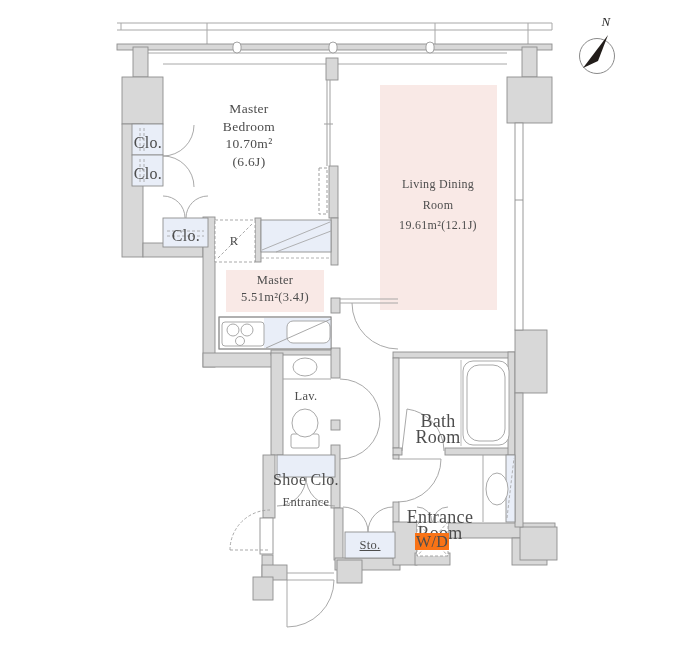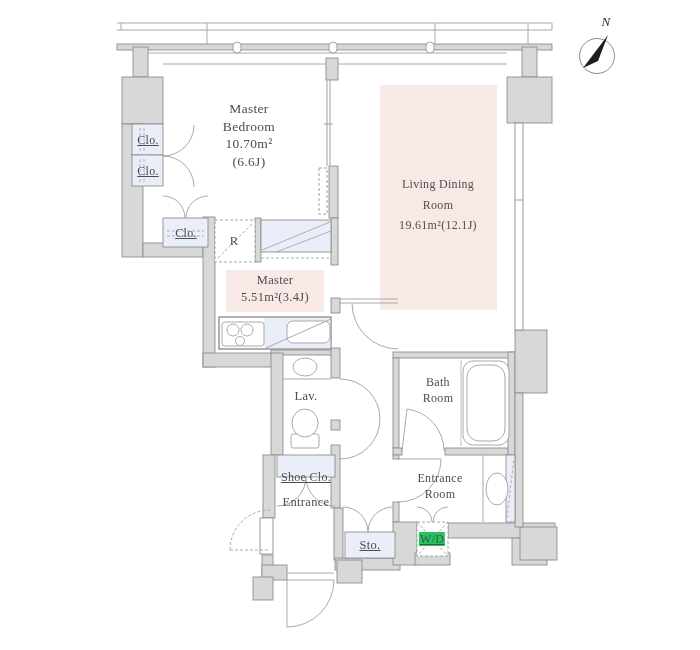--- a/index.html
+++ b/index.html
@@ -9,24 +9,24 @@
   }
   .stage svg{position:absolute;left:0;top:0;}
   .lbl{
     position:absolute;transform:translateX(-50%);text-align:center;
     white-space:nowrap;letter-spacing:.3px;line-height:1.3;color:#4d4d4d;
   }
   .ln{display:block;}
   .lbl.master{font-size:13.5px;line-height:17.5px;}
   .lbl.living{font-size:12px;line-height:20.5px;}
   .lbl.kitchen{font-size:12.5px;line-height:17px;}
-  .lbl.small{font-size:12px;text-decoration:underline;}
+  .lbl.small{font-size:16px;}
   .lbl.mid{font-size:12.5px;}
-  .lbl.room2{font-size:12px;line-height:16px;}
-  .lbl.wd span{background:#22c55e;padding:0 1px;}
+  .lbl.room2{font-size:18px;line-height:16px;margin-top:39px;}
+  .lbl.wd span{background:#f97316;padding:0 1px;}
   .lbl.north{font-size:13px;font-style:italic;color:#2a2a2a;}
 </style>
 </head>
 <body>
 
 <div class="stage">
 
 <svg width="700" height="650" viewBox="0 0 700 650">
 
   <g>

